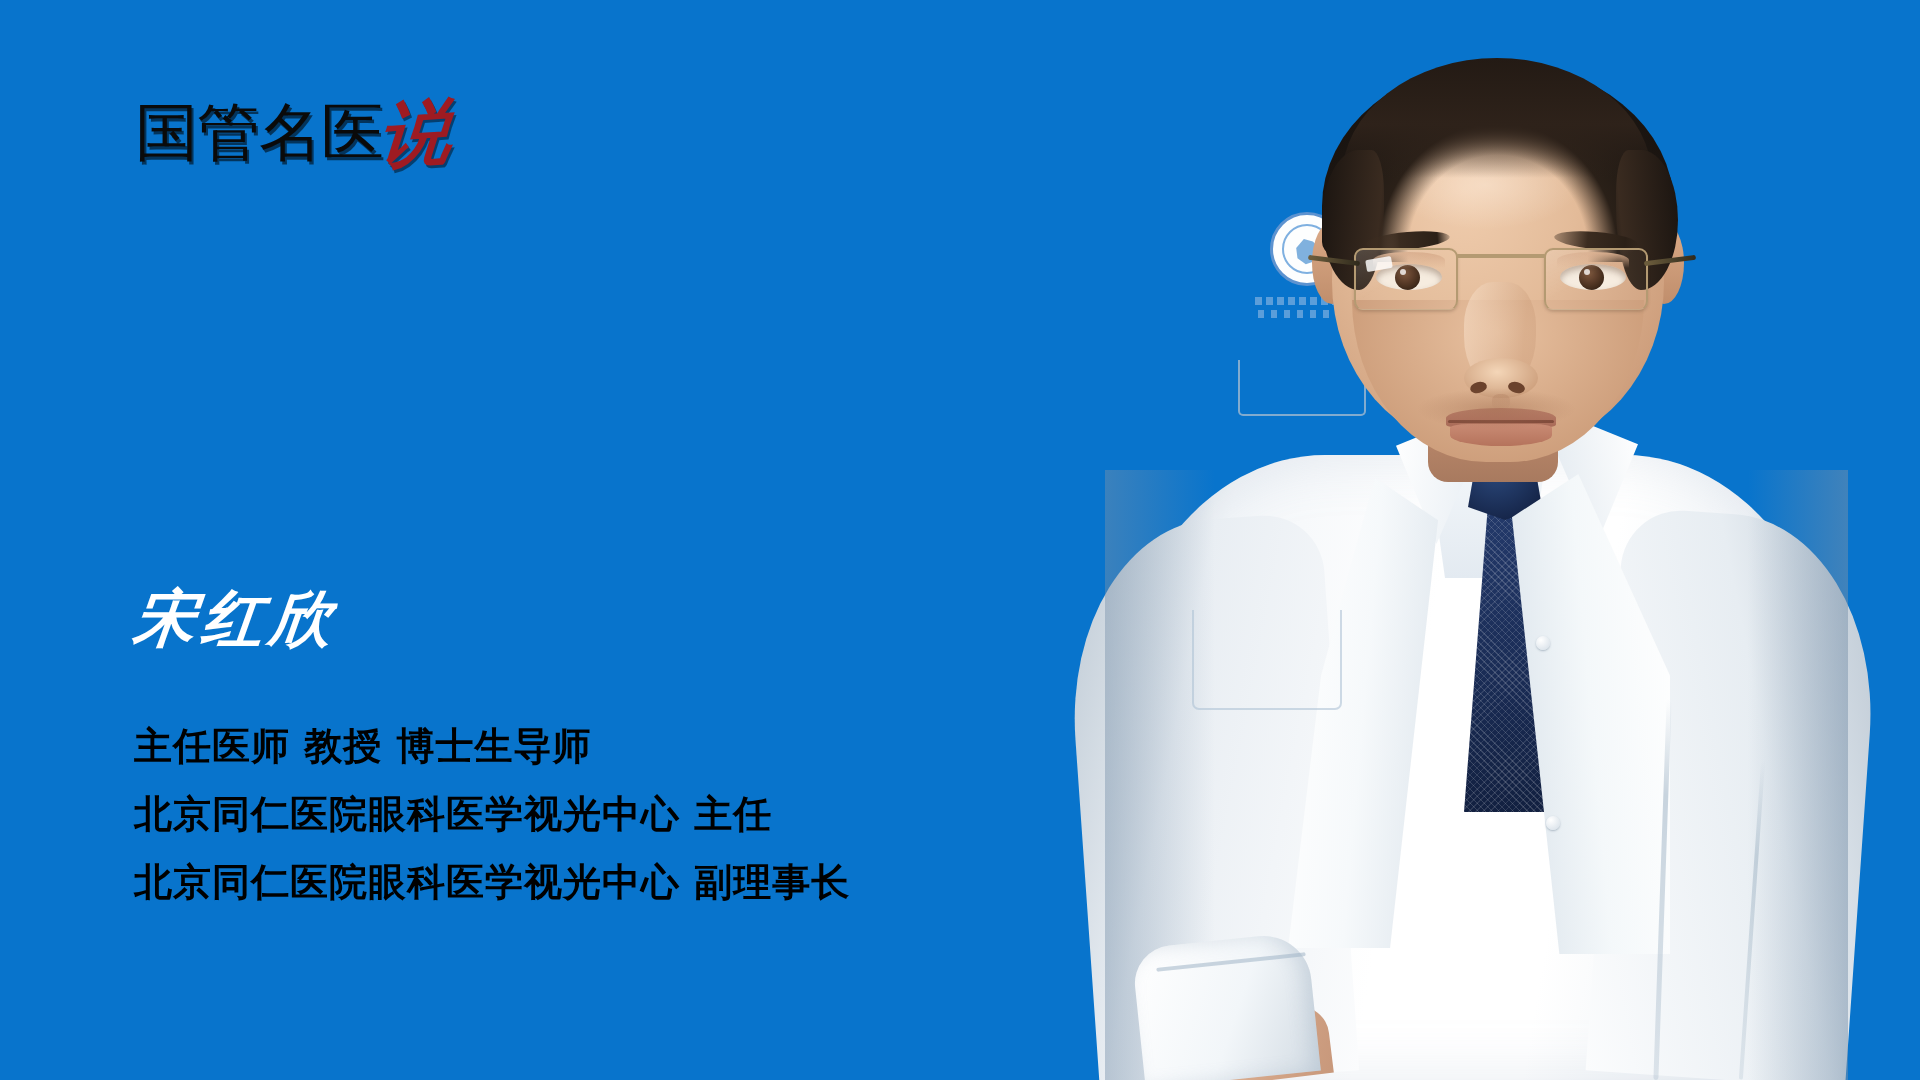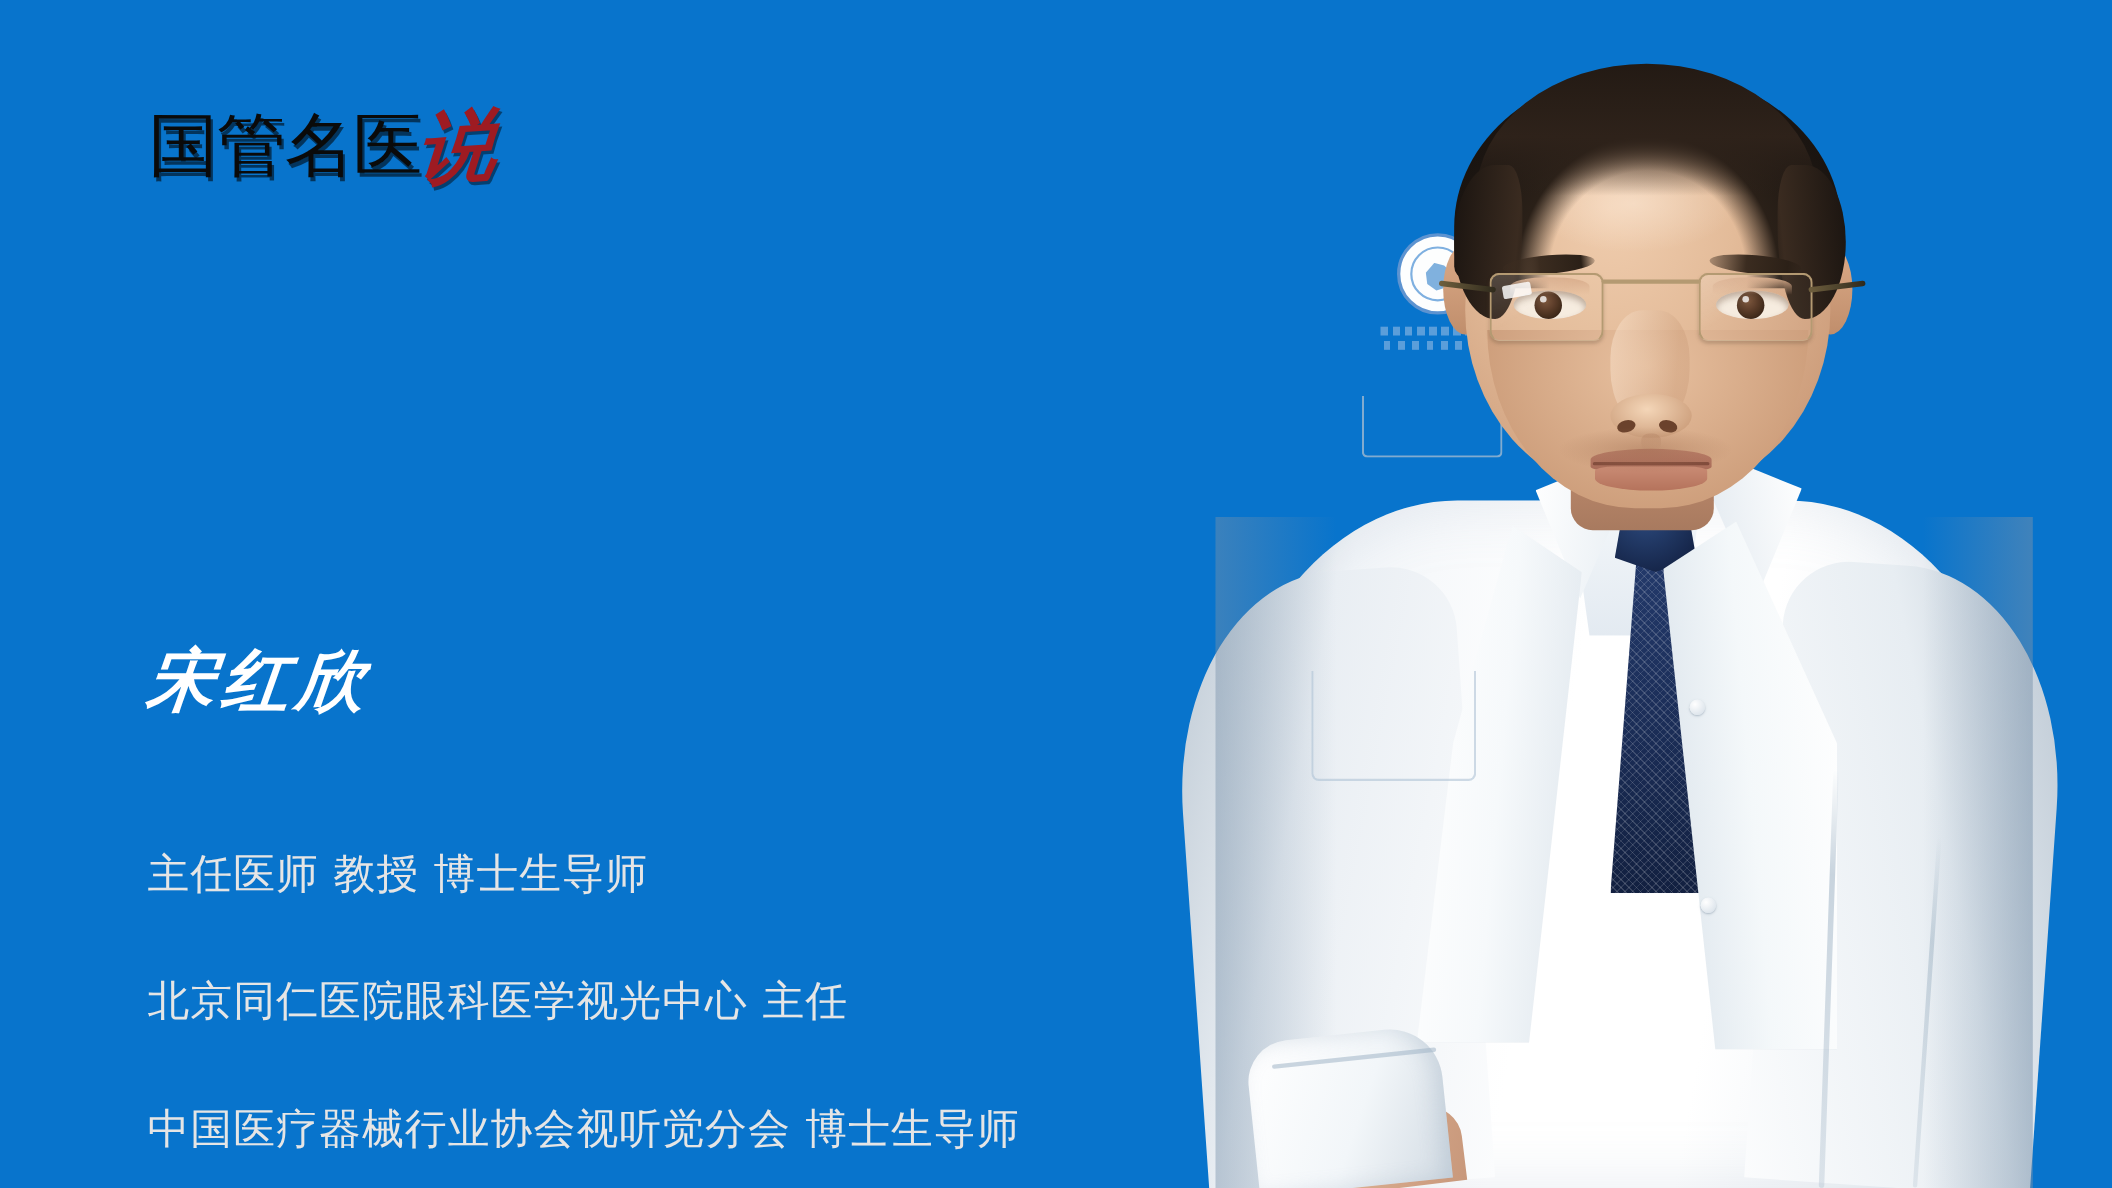--- a/index.html
+++ b/index.html
@@ -70,25 +70,24 @@
 
   
   #credentials {
     position:absolute; left:134px; top:722px;
     display:flex; flex-direction:column;
     gap:20px;
   }
   #credentials .line {
     font-family:"DejaVu Sans", sans-serif;
     font-size:38px; line-height:48px;
-    color:#e5e5e5;
+    color:#000000;
     letter-spacing:1px;
     white-space:nowrap;
-    font-weight:400;
-    margin-top:48px;
+    font-weight:700;
   }
 
   
   #portrait {
     position:absolute; left:1060px; top:0;
     width:860px; height:1080px;
     overflow:hidden;
   }
 
   
@@ -567,16 +566,16 @@
     <span class="zh">国管名医</span>
     <span class="shuo">说</span>
   </div>
 
 
   <div id="doctor-name">宋红欣</div>
 
   <div id="credentials">
     <div class="line">主任医师  教授  博士生导师</div>
     <div class="line">北京同仁医院眼科医学视光中心  主任</div>
-    <div class="line">中国医疗器械行业协会视听觉分会  博士生导师</div>
+    <div class="line">北京同仁医院眼科医学视光中心  副理事长</div>
   </div>
 
 </div>
 
 </body></html>

